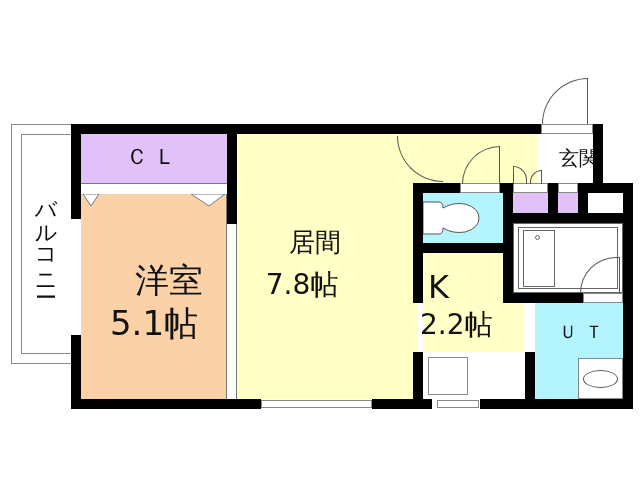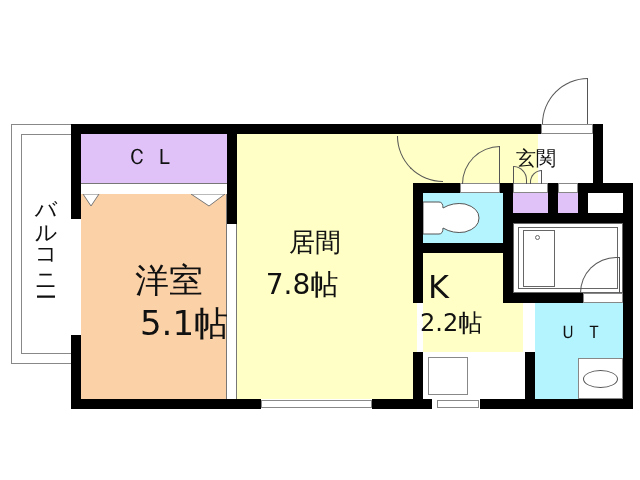--- a/index.html
+++ b/index.html
@@ -19,40 +19,40 @@
 <div class="abs" style="left:81px;top:134px;width:146px;height:50px;background:#e0c2f8;border-bottom:1px solid #777;"></div>
 <div class="lbl" style="left:81px;top:145px;width:146px;font-size:22px;letter-spacing:6px;">ＣＬ</div>
 <div class="abs" style="left:81px;top:184px;width:146px;height:10px;background:#fff;"></div>
 
 <div class="abs" style="left:81px;top:194px;width:146px;height:205px;background:#fbd1a7;border-right:1px solid #777;"></div>
 <svg class="abs" style="left:81px;top:194px;" width="146" height="20">
   <polygon points="2,0 18,0 10,12" fill="#fff" stroke="#777" stroke-width="1"></polygon>
   <polygon points="110,0 144,0 128,12" fill="#fff" stroke="#777" stroke-width="1"></polygon>
 </svg>
 <div class="lbl" style="left:81px;top:262px;width:176px;font-size:34px;">洋室</div>
-<div class="lbl" style="left:81px;top:305px;width:146px;font-size:34px;padding-left:30px;">5.1帖</div>
+<div class="lbl" style="left:81px;top:305px;width:146px;font-size:34px;">5.1帖</div>
 
 <div class="abs" style="left:237px;top:134px;width:180px;height:265px;background:#ffffc6;"></div>
 <div class="abs" style="left:417px;top:134px;width:125px;height:50px;background:#ffffc6;"></div>
 <div class="lbl" style="left:255px;top:228px;width:120px;font-size:26px;">居間</div>
 <div class="lbl" style="left:237px;top:270px;width:130px;font-size:28px;">7.8帖</div>
 
 <div class="abs" style="left:423px;top:252px;width:100px;height:100px;background:#ffffc6;"></div>
 <div class="lbl" style="left:428px;top:270px;font-size:32px;">K</div>
-<div class="lbl" style="left:420px;top:310px;font-size:24px;">2.2帖</div>
+<div class="lbl" style="left:420px;top:310px;font-size:28px;">2.2帖</div>
 <div class="abs" style="left:423px;top:352px;width:100px;height:47px;background:#fff;"></div>
 <div class="abs" style="left:428px;top:357px;width:40px;height:38px;border:1px solid #888;"></div>
 
 <div class="abs" style="left:423px;top:193px;width:82px;height:50px;background:#b4f4ff;"></div>
 <svg class="abs" style="left:423px;top:200px;" width="60" height="36">
   <path d="M0,2 H16 Q20,2 20,8 Q30,2 42,4 Q56,8 56,18 Q56,28 42,32 Q30,34 20,28 Q20,34 16,34 H0 Z" fill="#fff" stroke="#555" stroke-width="1"></path>
 </svg>
 
 <div class="abs" style="left:538px;top:134px;width:55px;height:50px;background:#fff;"></div>
-<div class="lbl" style="left:516px;top:147px;font-size:20px;text-align:center;">玄関</div>
+<div class="lbl" style="left:559px;top:147px;font-size:20px;text-align:center;">玄関</div>
 
 <div class="abs" style="left:513px;top:193px;width:35px;height:20px;background:#e0c2f8;"></div>
 <div class="abs" style="left:558px;top:193px;width:20px;height:20px;background:#e0c2f8;"></div>
 <div class="abs" style="left:588px;top:193px;width:35px;height:20px;background:#fff;"></div>
 
 <div class="abs" style="left:513px;top:223px;width:110px;height:70px;background:#fff;border:1px solid #666;"></div>
 <div class="abs" style="left:523px;top:230px;width:32px;height:57px;border:1px solid #666;"></div>
 <div class="abs" style="left:518px;top:227px;width:100px;height:62px;border:1px solid #666;"></div>
 <div class="abs" style="left:535px;top:235px;width:5px;height:5px;border:1px solid #666;border-radius:50%;"></div>
 

